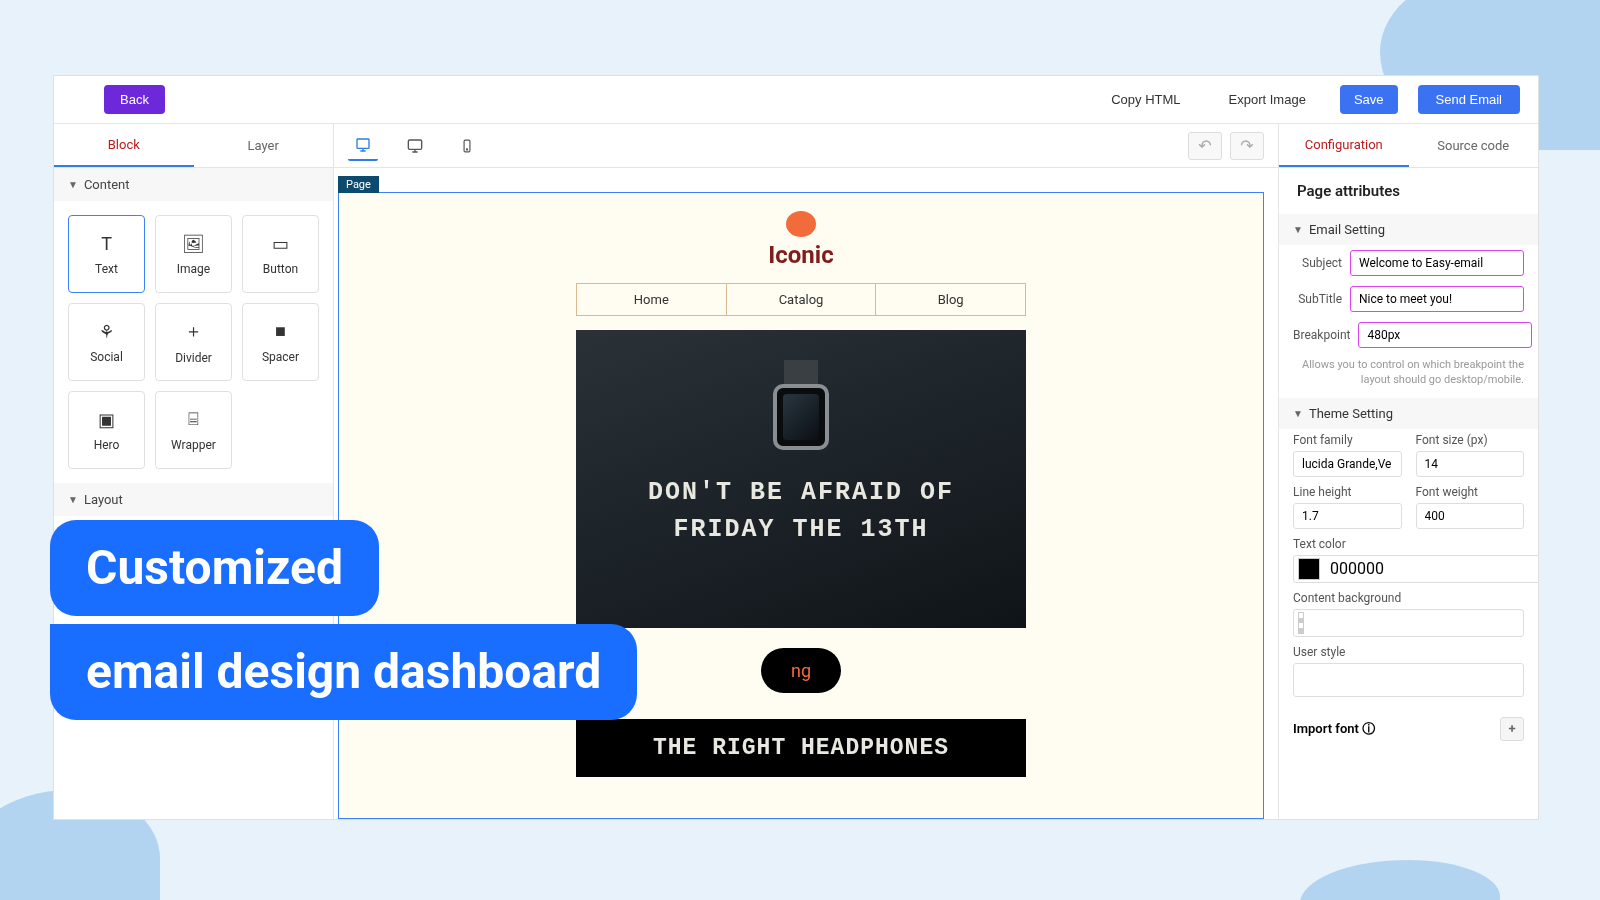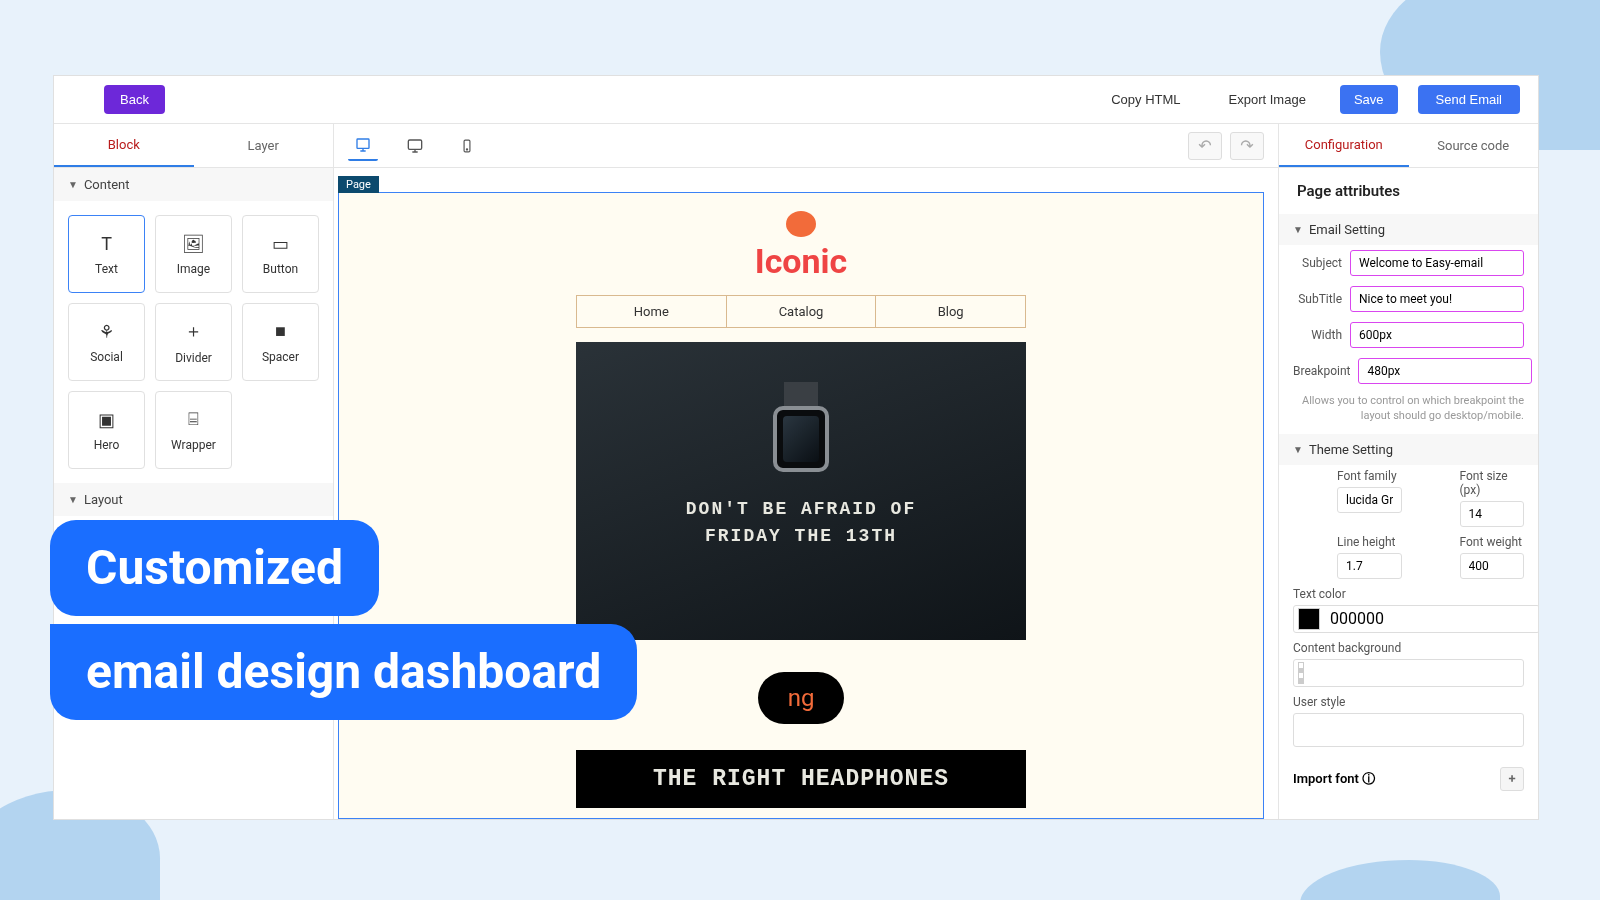--- a/index.html
+++ b/index.html
@@ -33,41 +33,41 @@
 .device-btns { display: flex; gap: 22px; }
 .device-btn { width: 30px; height: 30px; display: flex; align-items: center; justify-content: center; cursor: pointer; border-radius: 2px; color: #555; }
 .device-btn.active { color: #2f7de6; border-bottom: 2px solid #2f7de6; }
 .history-btns { display: flex; gap: 8px; }
 .hist-btn { width: 34px; height: 28px; border: 1px solid #ddd; background: #f8f8f8; border-radius: 3px; display: flex; align-items: center; justify-content: center; color: #aaa; cursor: pointer; }
 .canvas-wrap { flex: 1; position: relative; background: #fff; overflow: hidden; }
 .page-tag { position: absolute; left: 4px; top: 8px; background: #0c4a6e; color: #fff; font-size: 11px; padding: 2px 8px; z-index: 2; }
 .canvas-border { position: absolute; left: 4px; top: 24px; right: 14px; bottom: 0; border: 1px solid #3b82f6; background: #fffcf2; overflow: hidden; }
 .email-body { width: 100%; display: flex; flex-direction: column; align-items: center; padding-top: 18px; }
 .logo-bubble { width: 30px; height: 26px; background: #f26b3a; border-radius: 50%; }
-.brand { font-size: 34px; font-weight: 700; color: #ef4444; margin-top: 4px; }
+.brand { font-size: 24px; font-weight: 700; color: #7f1d1d; margin-top: 4px; }
 .nav-row { display: flex; margin-top: 14px; border: 1px solid #d9b98f; width: 450px; }
 .nav-cell { flex: 1; text-align: center; padding: 8px 0; font-size: 13px; color: #333; border-right: 1px solid #d9b98f; }
 .nav-cell:last-child { border-right: none; }
 .hero { width: 450px; height: 298px; margin-top: 14px; background: linear-gradient(160deg, #2a3238, #0f1418); display: flex; flex-direction: column; align-items: center; justify-content: center; position: relative; }
 .watch { width: 64px; height: 96px; margin-top: -50px; display: flex; flex-direction: column; align-items: center; }
 .watch-band { width: 34px; height: 24px; background: #3a3f44; }
 .watch-face { width: 56px; height: 66px; background: #0a0c0e; border-radius: 10px; border: 4px solid #8a8f94; position: relative; }
 .watch-screen { position: absolute; inset: 6px; background: linear-gradient(135deg, #2a3640, #0a0f14); border-radius: 4px; }
-.hero-text { color: #e8e8e0; font-family: "Courier New", monospace; font-size: 18px; letter-spacing: 2px; text-align: center; margin-top: 18px; line-height: 1.5; text-transform: uppercase; font-weight: 600; }
-.shop-btn { margin-top: 32px; background: #000; color: #f26b3a; padding: 12px 30px; border-radius: 30px; font-size: 24px; display: inline-block; }
+.hero-text { color: #e8e8e0; font-family: "Courier New", monospace; font-size: 25px; letter-spacing: 2px; text-align: center; margin-top: 18px; line-height: 1.5; text-transform: uppercase; font-weight: 600; }
+.shop-btn { margin-top: 20px; background: #000; color: #f26b3a; padding: 12px 30px; border-radius: 30px; font-size: 18px; display: inline-block; }
 .headphone-bar { width: 450px; margin-top: 26px; background: #000; color: #e8e8e0; font-family: "Courier New", monospace; font-size: 23px; letter-spacing: 1px; text-align: center; padding: 16px 0; text-transform: uppercase; font-weight: 600; }
 .right-panel { width: 260px; border-left: 1px solid #e5e5e5; display: flex; flex-direction: column; overflow: auto; }
 .attr-title { font-size: 15px; font-weight: 600; padding: 14px 18px; color: #222; }
 .attr-section { padding: 8px 14px; background: #f7f7f7; font-size: 13px; color: #333; display: flex; align-items: center; gap: 6px; }
 .field-row { display: flex; align-items: center; padding: 5px 14px; gap: 8px; }
 .field-label { width: 72px; text-align: right; font-size: 12px; color: #555; }
 .field-input { flex: 1; border: 1px solid #d946ef; border-radius: 3px; padding: 5px 8px; font-size: 12px; font-family: -apple-system, BlinkMacSystemFont, "Segoe UI", Roboto, sans-serif; }
 .help-text { font-size: 11px; color: #999; padding: 4px 14px 10px 14px; text-align: right; line-height: 1.4; }
 .two-col { display: flex; gap: 14px; padding: 4px 14px; }
-.col { flex: 1; margin-left: 44px; }
+.col { flex: 1; }
 .col-label { font-size: 12px; color: #555; margin-bottom: 4px; }
 .col-input { width: 100%; border: 1px solid #ddd; border-radius: 3px; padding: 5px 8px; font-size: 12px; font-family: -apple-system, BlinkMacSystemFont, "Segoe UI", Roboto, sans-serif; }
 .color-row { display: flex; gap: 14px; padding: 4px 14px; }
 .color-field { flex: 1; }
 .color-input-wrap { display: flex; align-items: center; border: 1px solid #ddd; border-radius: 3px; height: 28px; }
 .swatch { width: 22px; height: 22px; margin: 0 4px; border: 1px solid #ccc; }
 .swatch.black { background: #000; }
 .swatch.cream { background: #fffcf2; }
 .swatch.checker { background: repeating-conic-gradient(#ccc 0 25%, #fff 0 50%) 0 0/10px 10px; }
 .color-text { flex: 1; font-size: 16px; padding: 0 6px; border: none; font-family: -apple-system, BlinkMacSystemFont, "Segoe UI", Roboto, sans-serif; outline: none; }
@@ -219,24 +219,20 @@
       </div>
       <div class="field-row">
         <div class="field-label">Subject</div>
         <input class="field-input" value="Welcome to Easy-email" style="">
       </div>
       <div class="field-row">
         <div class="field-label">SubTitle</div>
         <input class="field-input" value="Nice to meet you!" style="">
       </div>
       <div class="field-row">
-        <div class="field-label">Width</div>
-        <input class="field-input" value="600px" style="">
-      </div>
-      <div class="field-row">
         <div class="field-label">Breakpoint</div>
         <input class="field-input" value="480px" style="">
       </div>
       <div class="help-text">Allows you to control on which breakpoint the layout should go desktop/mobile.</div>
 
       <div class="attr-section">
         <span class="caret">▼</span>
         <span>Theme Setting</span>
       </div>
 

